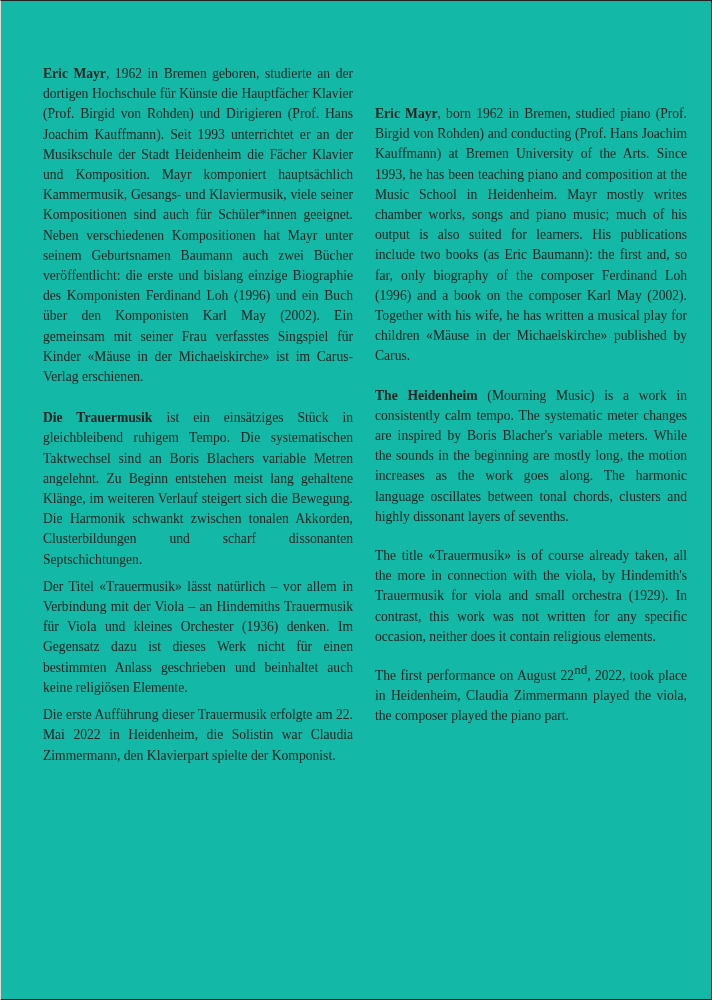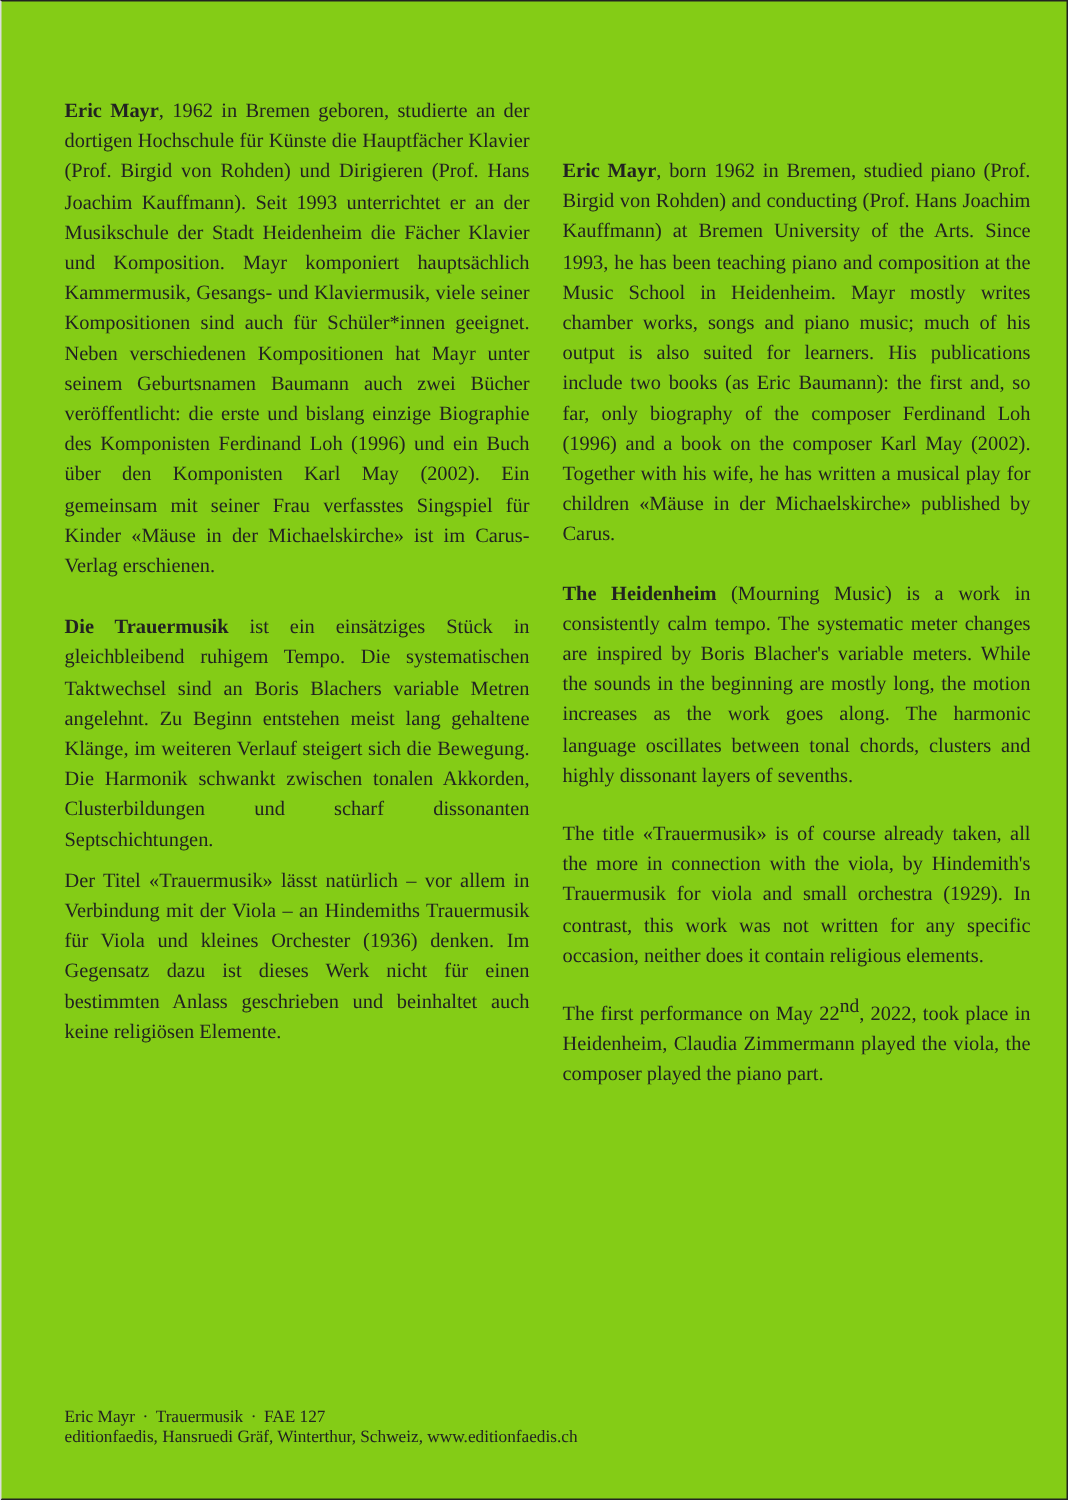--- a/index.html
+++ b/index.html
@@ -1,20 +1,20 @@
 <!DOCTYPE html>
 <html><head>
   <meta charset="utf-8">
   <style>
     html, body { margin: 0; padding: 0; background: #ffffff; }
     body { width: 712px; height: 1000px; position: relative; overflow: hidden; }
     .page {
       position: absolute; left: 0; top: 0; width: 710px; height: 998px;
       border-top: 1px solid #222; border-right: 2px solid #222; border-bottom: 2px solid #222; border-left: 1px solid #ddd;
-      background: #84cc16;
+      background: #14b8a6;
     }
     .col {
       position: absolute; top: 63px; width: 310px;
       font-family: "Liberation Serif", serif; font-size: 13.6px; line-height: 20.2px;
       color: #222; text-align: justify; hyphens: auto;
     }
     .col.left { left: 42px; }
     .col.right { left: 374px; width: 312px; margin-top: 40px; }
     .col p { margin: 0; }
     .col p.gap-big { margin-top: 21px; }
@@ -30,29 +30,24 @@
   </style>
 </head>
 <body>
 
 <div class="page">
 
   <div class="col left">
     <p><b>Eric Mayr</b><span>, 1962 in Bremen geboren, studierte an der dortigen Hochschule für Künste die Hauptfächer Klavier (Prof. Birgid von Rohden) und Dirigieren (Prof. Hans Joachim Kauffmann). Seit 1993 unterrichtet er an der Musikschule der Stadt Heidenheim die Fächer Klavier und Komposition. Mayr komponiert hauptsächlich Kammermusik, Gesangs- und Klaviermusik, viele seiner Kompositionen sind auch für Schüler*innen geeignet. Neben verschiedenen Kompositionen hat Mayr unter seinem Geburtsnamen Baumann auch zwei Bücher veröffentlicht: die erste und bislang einzige Biographie des Komponisten Ferdinand Loh (1996) und ein Buch über den Komponisten Karl May (2002). Ein gemeinsam mit seiner Frau verfasstes Singspiel für Kinder «Mäuse in der Michaelskirche» ist im Carus-Verlag erschienen.</span></p>
     <p class="gap-big"><b>Die Trauermusik</b><span> ist ein einsätziges Stück in gleichbleibend ruhigem Tempo. Die systematischen Taktwechsel sind an Boris Blachers variable Metren angelehnt. Zu Beginn entstehen meist lang gehaltene Klänge, im weiteren Verlauf steigert sich die Bewegung. Die Harmonik schwankt zwischen tonalen Akkorden, Clusterbildungen und scharf dissonanten Septschichtungen.</span></p>
     <p class="gap-small">Der Titel «Trauermusik» lässt natürlich – vor allem in Verbindung mit der Viola – an Hindemiths Trauermusik für Viola und kleines Orchester (1936) denken. Im Gegensatz dazu ist dieses Werk nicht für einen bestimmten Anlass geschrieben und beinhaltet auch keine religiösen Elemente.</p>
+    <p class="gap-small">Die erste Aufführung dieser Trauermusik erfolgte am 22. Mai 2022 in Heidenheim, die Solistin war Claudia Zimmermann, den Klavierpart spielte der Komponist.</p>
   </div>
 
   <div class="col right">
     <p><b>Eric Mayr</b><span>, born 1962 in Bremen, studied piano (Prof. Birgid von Rohden) and conducting (Prof. Hans Joachim Kauffmann) at Bremen University of the Arts. Since 1993, he has been teaching piano and composition at the Music School in Heidenheim. Mayr mostly writes chamber works, songs and piano music; much of his output is also suited for learners. His publications include two books (as Eric Baumann): the first and, so far, only biography of the composer Ferdinand Loh (1996) and a book on the composer Karl May (2002). Together with his wife, he has written a musical play for children «Mäuse in der Michaelskirche» published by Carus.</span></p>
     <p class="gap-mid"><b>The Heidenheim</b><span> (Mourning Music) is a work in consistently calm tempo. The systematic meter changes are inspired by Boris Blacher's variable meters. While the sounds in the beginning are mostly long, the motion increases as the work goes along. The harmonic language oscillates between tonal chords, clusters and highly dissonant layers of sevenths.</span></p>
     <p class="gap-mid">The title «Trauermusik» is of course already taken, all the more in connection with the viola, by Hindemith's Trauermusik for viola and small orchestra (1929). In contrast, this work was not written for any specific occasion, neither does it contain religious elements.</p>
-    <p class="gap-mid"><span>The first performance on May 22</span><sup>nd</sup><span>, 2022, took place in Heidenheim, Claudia Zimmermann played the viola, the composer played the piano part.</span></p>
+    <p class="gap-mid"><span>The first performance on August 22</span><sup>nd</sup><span>, 2022, took place in Heidenheim, Claudia Zimmermann played the viola, the composer played the piano part.</span></p>
   </div>
 
-  <div class="footer">
-    <div>
-      <span>Eric Mayr</span><span class="sep">·</span><span>Trauermusik</span><span class="sep">·</span><span>FAE 127</span>
-    </div>
-    <div>editionfaedis, Hansruedi Gräf, Winterthur, Schweiz, www.editionfaedis.ch</div>
-  </div>
 
 </div>
 
 </body></html>

